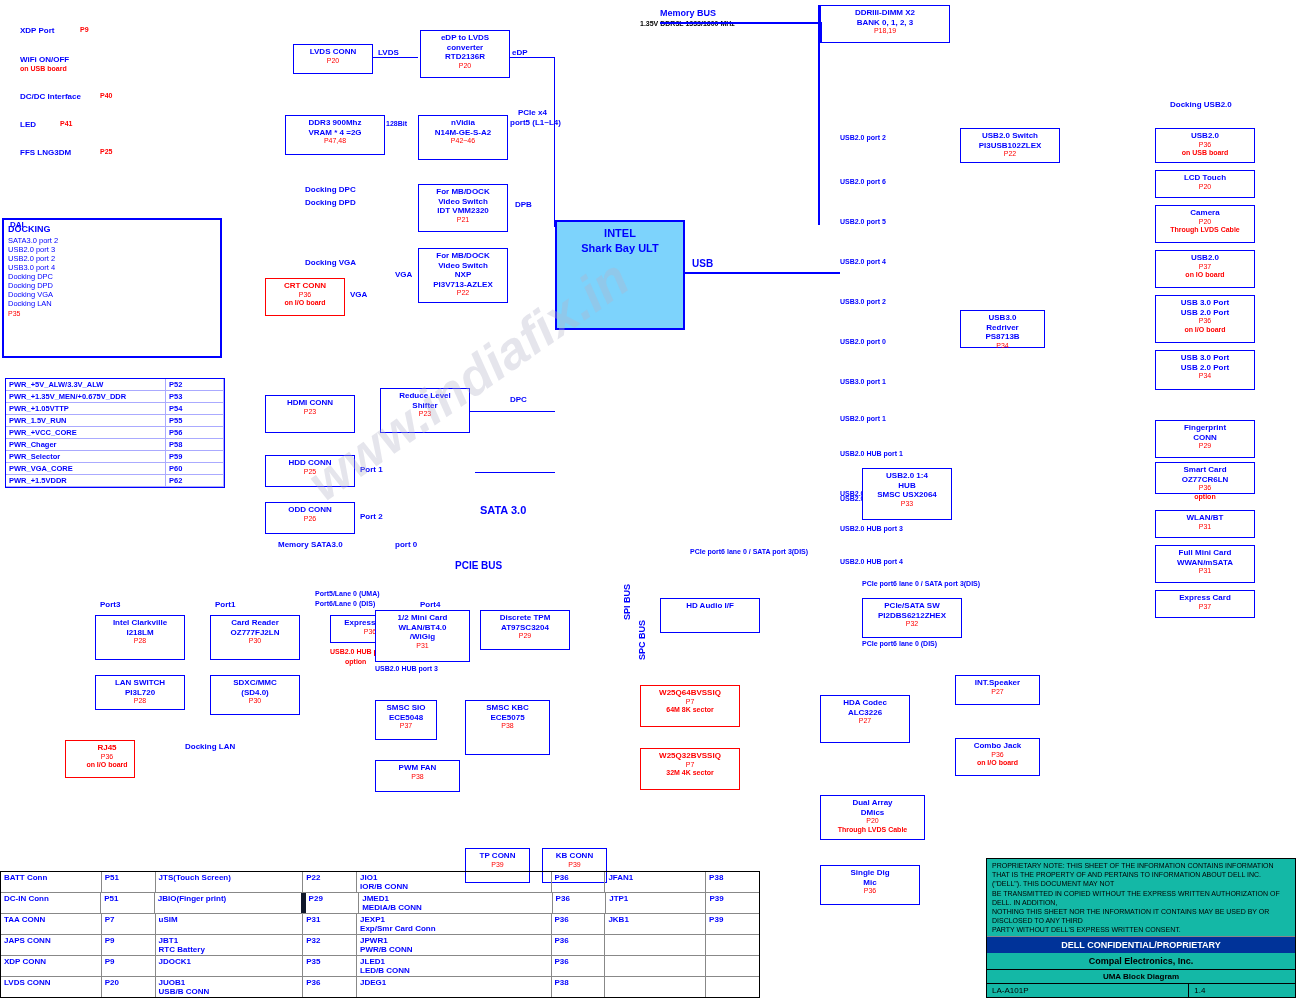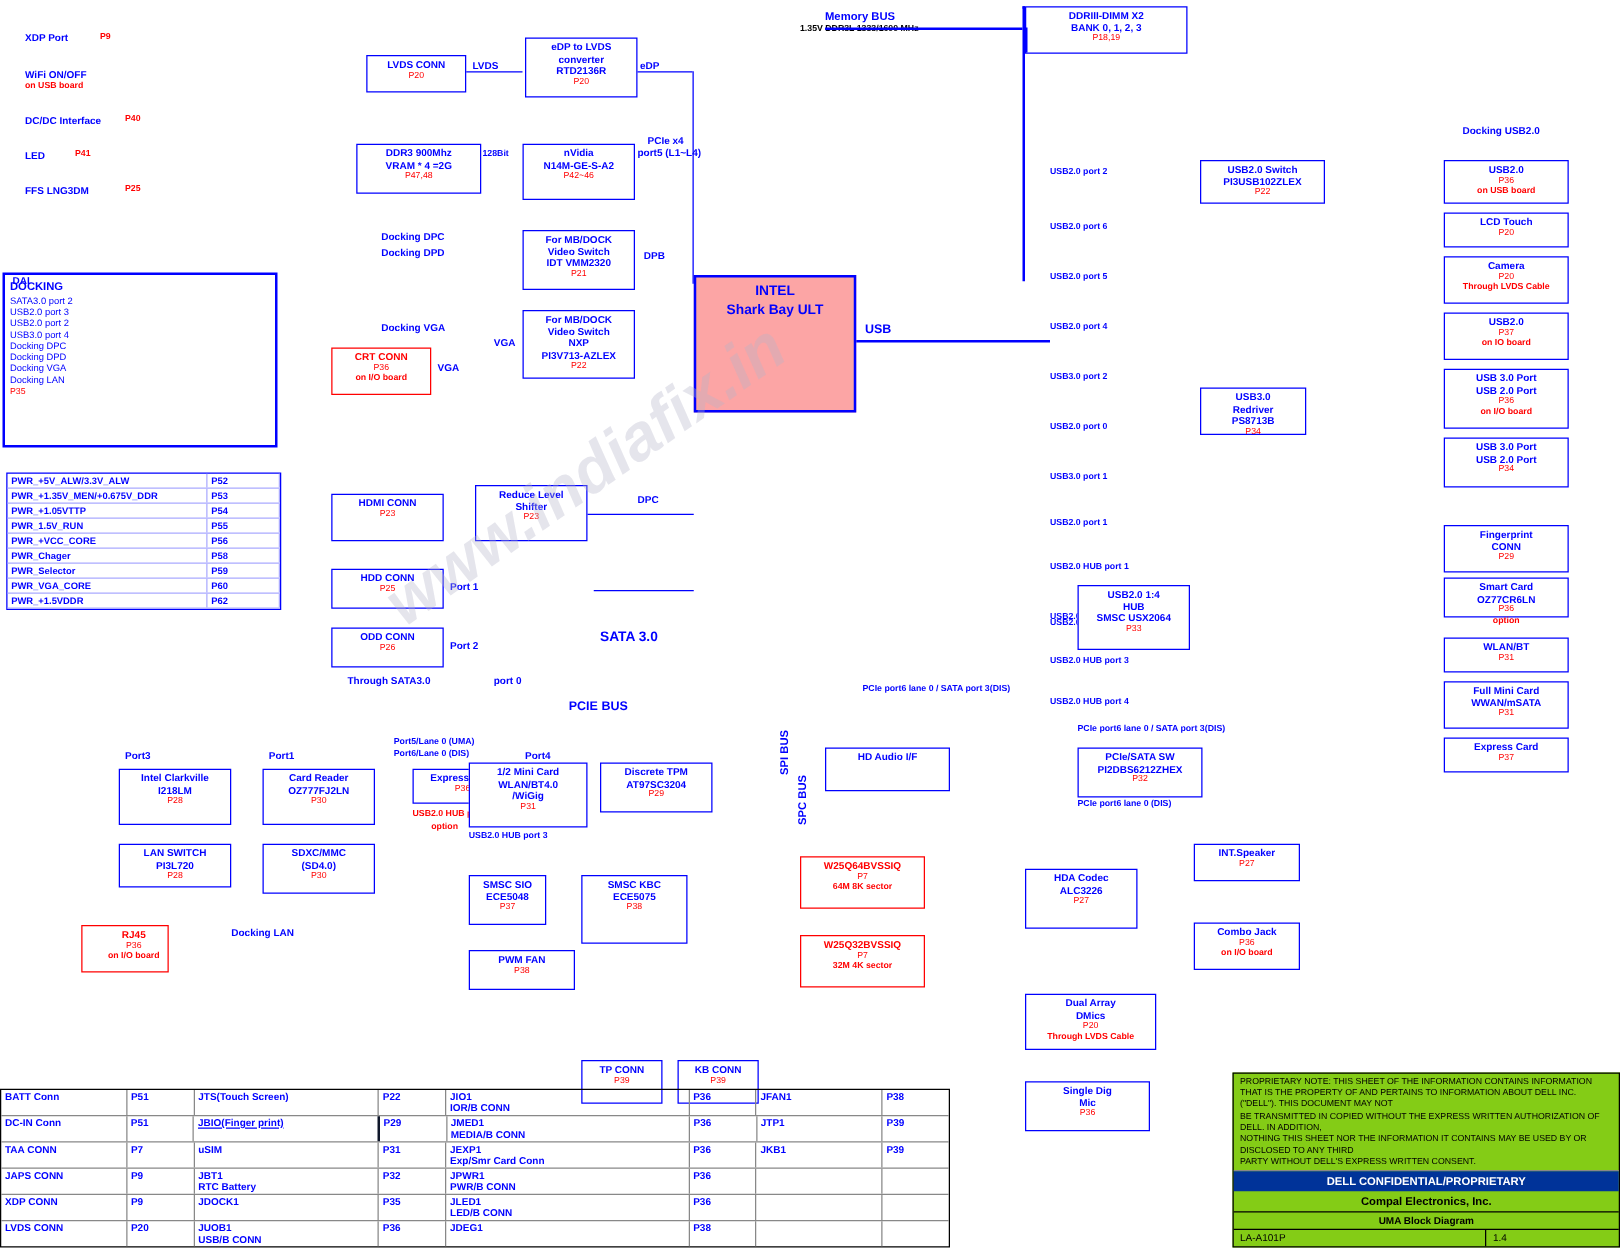--- a/index.html
+++ b/index.html
@@ -43,21 +43,21 @@
     .label.red { color: #f00; }
     .label.black { color: #000; }
     .label.small { font-size: 7px; }
     .central-block {
       position: absolute;
       border: 2px solid #00f;
       color: #00f;
       text-align: center;
       font-weight: bold;
       font-size: 11px;
-      background: #fca5a5;
+      background: #7dd3fc;
       padding: 4px;
       line-height: 1.4;
     }
     .watermark {
       position: absolute;
       color: rgba(180,180,200,0.35);
       font-size: 52px;
       font-weight: bold;
       transform: rotate(-35deg);
       white-space: nowrap;
@@ -68,21 +68,21 @@
     .page-label {
       color: #f00;
       font-size: 7px;
       font-weight: normal;
     }
     .title-box {
       position: absolute;
       right: 0;
       bottom: 0;
       border: 1px solid #000;
-      background: #84cc16;
+      background: #14b8a6;
     }
     .title-inner {
       padding: 3px 6px;
       font-size: 8px;
       text-align: center;
     }
     .dell-conf {
       background: #003399;
       color: #fff;
       font-weight: bold;
@@ -212,21 +212,21 @@
   <div class="label" style="left:360px; top:465px;">Port 1</div>
 
   <div class="block" style="left:265px; top:502px; width:90px; height:32px;">
     <div>ODD CONN</div>
     <div class="page-label">P26</div>
   </div>
   <div class="label" style="left:360px; top:512px;">Port 2</div>
 
   <div class="label" style="left:480px; top:472px; font-size:11px; font-weight:bold;margin-top:32px;">SATA 3.0</div>
 
-  <div class="label" style="left:278px; top:540px; font-size:8px;">Through SATA3.0</div>
+  <div class="label" style="left:278px; top:540px; font-size:8px;">Memory SATA3.0</div>
   <div class="label" style="left:395px; top:540px; font-size:8px;">port 0</div>
 
   <div class="label" style="left:455px; top:560px; font-size:10px; font-weight:bold;">PCIE BUS</div>
 
   <div class="label" style="left:692px; top:258px; font-size:10px; font-weight:bold;">USB</div>
 
   <div class="block" style="left:960px; top:128px; width:100px; height:35px;">
     <div style="white-space:pre-line;">USB2.0 Switch
 PI3USB102ZLEX</div>
     <div class="page-label">P22</div>
@@ -558,21 +558,21 @@
       <div style="flex:1.5; border-right:1px solid #888; padding:1px 3px; font-size:8px; color:#00f; font-weight:bold;">JTS(Touch Screen)</div>
       <div style="flex:0.5; border-right:1px solid #888; padding:1px 3px; font-size:8px; color:#00f; font-weight:bold;">P22</div>
       <div style="flex:2; border-right:1px solid #888; padding:1px 3px; font-size:8px; color:#00f; font-weight:bold;">JIO1<br>IOR/B CONN</div>
       <div style="flex:0.5; border-right:1px solid #888; padding:1px 3px; font-size:8px; color:#00f; font-weight:bold;">P36</div>
       <div style="flex:1; border-right:1px solid #888; padding:1px 3px; font-size:8px; color:#00f; font-weight:bold;">JFAN1</div>
       <div style="flex:0.5; padding:1px 3px; font-size:8px; color:#00f; font-weight:bold;">P38</div>
     </div>
     <div style="display:flex; border-bottom:1px solid #888;">
       <div style="flex:1; border-right:1px solid #888; padding:1px 3px; font-size:8px; color:#00f; font-weight:bold;">DC-IN Conn</div>
       <div style="flex:0.5; border-right:1px solid #888; padding:1px 3px; font-size:8px; color:#00f; font-weight:bold;">P51</div>
-      <div style="flex:1.5; border-right:2px solid #0f172a; padding:1px 3px; font-size:8px; color:#00f; font-weight:bold;text-decoration:underline;">JBIO(Finger print)</div>
+      <div style="flex:1.5; border-right:5px solid #0f172a; padding:1px 3px; font-size:8px; color:#00f; font-weight:bold;">JBIO(Finger print)</div>
       <div style="flex:0.5; border-right:1px solid #888; padding:1px 3px; font-size:8px; color:#00f; font-weight:bold;">P29</div>
       <div style="flex:2; border-right:1px solid #888; padding:1px 3px; font-size:8px; color:#00f; font-weight:bold;">JMED1<br>MEDIA/B CONN</div>
       <div style="flex:0.5; border-right:1px solid #888; padding:1px 3px; font-size:8px; color:#00f; font-weight:bold;">P36</div>
       <div style="flex:1; border-right:1px solid #888; padding:1px 3px; font-size:8px; color:#00f; font-weight:bold;">JTP1</div>
       <div style="flex:0.5; padding:1px 3px; font-size:8px; color:#00f; font-weight:bold;">P39</div>
     </div>
     <div style="display:flex; border-bottom:1px solid #888;">
       <div style="flex:1; border-right:1px solid #888; padding:1px 3px; font-size:8px; color:#00f; font-weight:bold;">TAA CONN</div>
       <div style="flex:0.5; border-right:1px solid #888; padding:1px 3px; font-size:8px; color:#00f; font-weight:bold;">P7</div>
       <div style="flex:1.5; border-right:1px solid #888; padding:1px 3px; font-size:8px; color:#00f; font-weight:bold;">uSIM</div>

